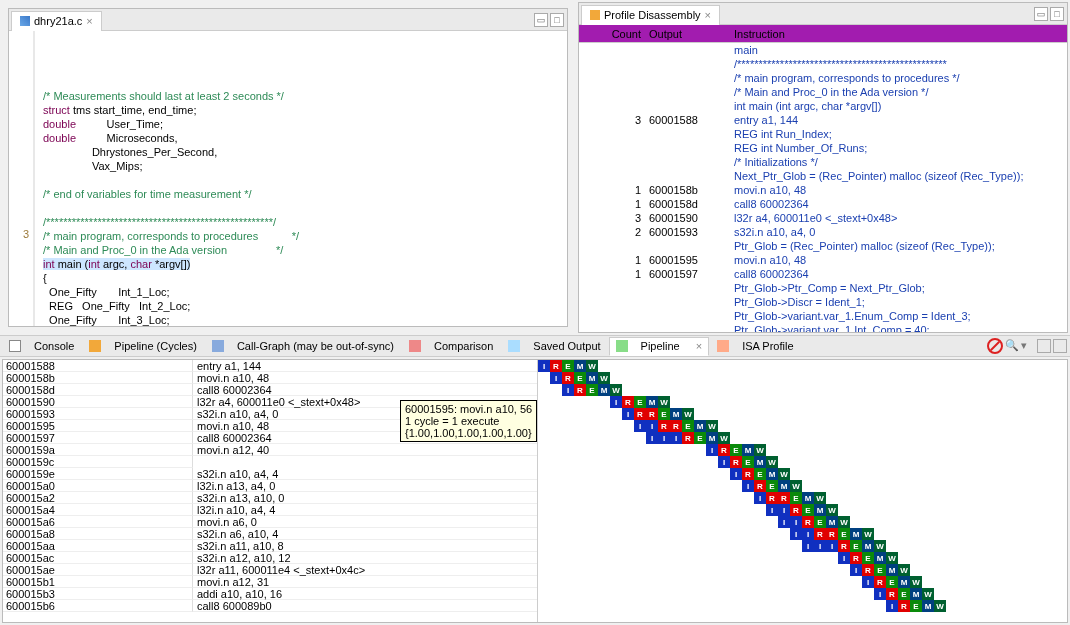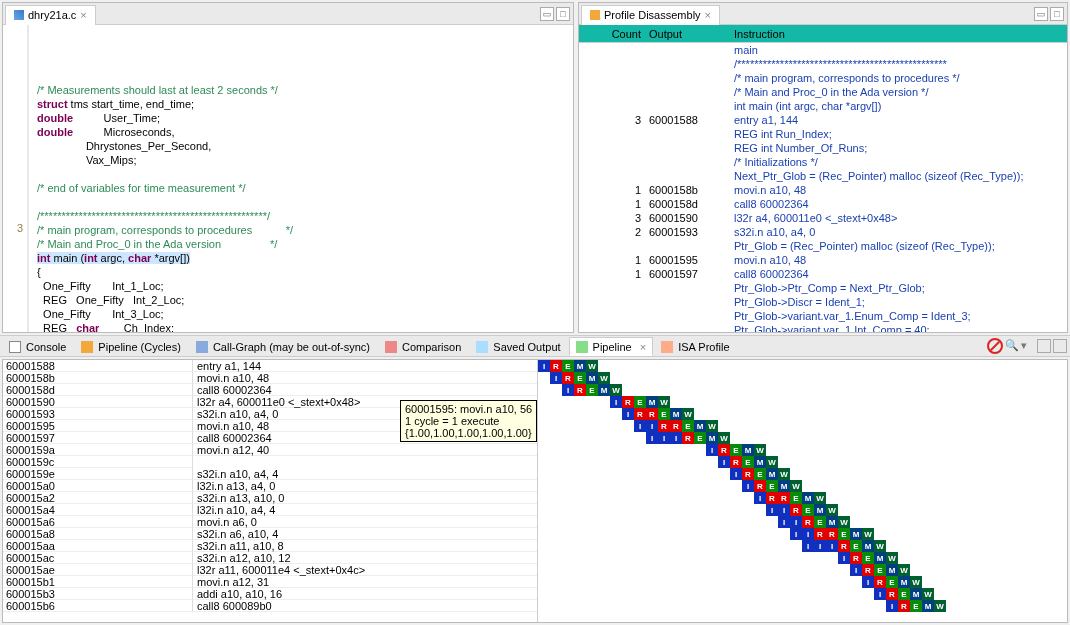--- a/index.html
+++ b/index.html
@@ -1,43 +1,43 @@
 <!DOCTYPE html>
 <html><head>
 <meta charset="utf-8">
 <style>
 *{box-sizing:border-box;margin:0;padding:0;font-family:"Segoe UI",Tahoma,sans-serif;font-size:11px}
 body{background:#f0f0f0;width:1070px;height:625px;overflow:hidden;display:flex;flex-direction:column}
 .top{display:flex;height:335px}
 .pane{border:1px solid #bbb;background:#fff;display:flex;flex-direction:column;position:relative}
-.pane-left{flex:1;margin:2px}
+.pane-left{flex:1;margin:8px}
 .pane-right{width:490px;margin:2px}
 .tabbar{display:flex;align-items:center;background:#eaeaea;border-bottom:1px solid #ccc;height:22px;padding-left:2px}
 .tab{display:flex;align-items:center;gap:4px;background:#fff;border:1px solid #ccc;border-bottom:none;padding:2px 8px;height:20px;margin-top:2px}
 .tab .icon-sq{width:10px;height:10px;display:inline-block}
 .tab-ctrls{margin-left:auto;display:flex;gap:2px;padding-right:3px}
 .tab-ctrls span{width:14px;height:14px;border:1px solid #aaa;background:#fff;display:inline-flex;align-items:center;justify-content:center;font-size:9px;color:#666}
 .code-area{flex:1;overflow:auto;padding:2px 4px;font-family:Consolas,monospace;font-size:11px;line-height:14px;white-space:pre;position:relative}
 .gutter{position:absolute;left:0;top:0;width:26px;height:100%;border-right:2px solid #e8e8e8;color:#9c7a3a;text-align:right;padding-right:4px;background:#fff}
 .code-body{margin-left:30px}
 .c-comment{color:#2e8b57}
-.c-keyword{color:#7b0052;font-weight:bold}
+.c-keyword{color:#7b0052;font-weight:normal}
 .hl-line{background:#cde6ff}
-.disasm-head{display:flex;border-bottom:1px solid #ccc;background:#14b8a6;height:18px;align-items:center;font-size:11px}
+.disasm-head{display:flex;border-bottom:1px solid #ccc;background:#a21caf;height:18px;align-items:center;font-size:11px}
 .dh-count{width:70px;text-align:right;padding-right:8px}
 .dh-addr{width:85px;text-align:left}
 .dh-inst{flex:1}
 .disasm-body{flex:1;overflow:auto;font-family:"Segoe UI",sans-serif;font-size:11px;line-height:14px}
 .drow{display:flex}
 .drow .dc{width:70px;text-align:right;padding-right:8px;color:#000}
 .drow .da{width:85px;color:#000}
 .drow .di{flex:1;color:#1a3fb0}
 .drow .di.black{color:#000}
 .bottom-tabbar{display:flex;align-items:center;background:#eaeaea;border-top:1px solid #ccc;border-bottom:1px solid #ccc;height:22px;padding-left:2px;gap:1px}
-.btab{display:flex;align-items:flex-end;gap:5px;padding:2px 6px;border:1px solid transparent;height:19px}
+.btab{display:flex;align-items:center;gap:13px;padding:2px 6px;border:1px solid transparent;height:19px}
 .btab.active{background:#fff;border:1px solid #ccc;border-bottom-color:#fff}
 .btab .ic{width:12px;height:12px;display:inline-block}
 .bottom-ctrls{margin-left:auto;display:flex;gap:2px;padding-right:3px;align-items:center}
 .bottom-ctrls .no-entry{width:16px;height:16px;border-radius:50%;border:2px solid #d22;position:relative}
 .bottom-ctrls .no-entry::after{content:"";position:absolute;width:12px;height:2px;background:#d22;top:5px;left:0;transform:rotate(-45deg)}
 .bottom-ctrls .mag{width:14px;height:14px;color:#777}
 .bottom-ctrls .sq{width:14px;height:14px;border:1px solid #aaa}
 .bottom{flex:1;display:flex;border:1px solid #bbb;margin:2px;background:#fff;overflow:hidden}
 .pl-left{width:535px;overflow:auto;border-right:1px solid #ccc}
 .pl-right{flex:1;overflow:auto;position:relative;background:#fff}

